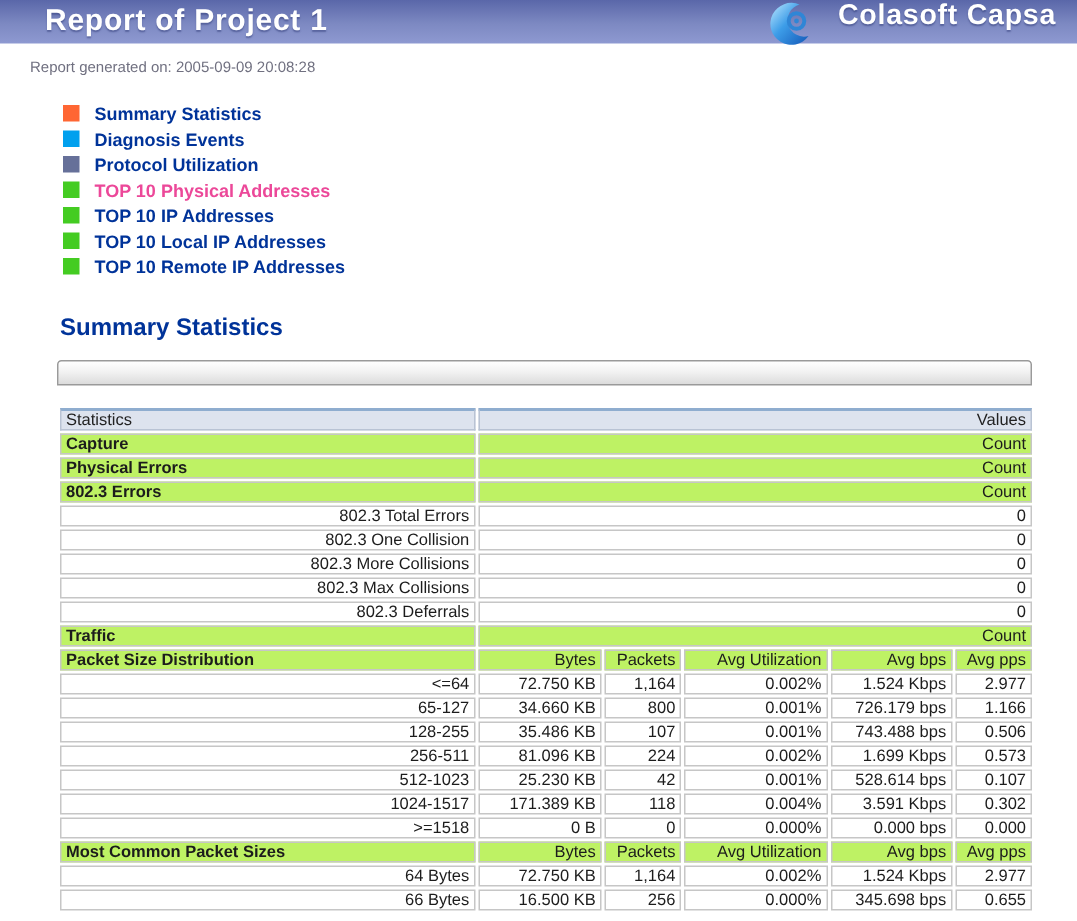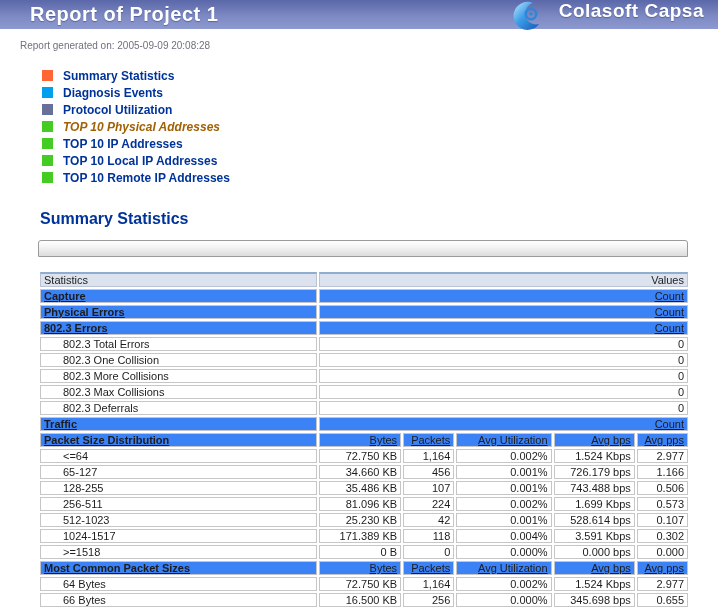--- a/index.html
+++ b/index.html
@@ -35,23 +35,23 @@
 
   
   .tbl-wrap { margin:2px 0 0 38px; width:652px; }
   table.summary { width:652px; table-layout:fixed; border-collapse:separate; border-spacing:2px;
                   font-size:11px; color:#1c1c1c;margin-top:13px; }
   table.summary td { height:12px; line-height:12px; padding:0 3px; overflow:hidden;
                      white-space:nowrap; border:1px solid #c6c6c6; background:#ffffff; }
   td.lbl { text-align:left; }
   td.val { text-align:right; }
   tr.row-head td { background:#dde3ee; border-color:#b9c3d4; border-top:2px solid #8fadcf; color:#222; }
-  tr.row-group2 td, tr.row-group6 td { background:#3b82f6;text-decoration:underline; }
+  tr.row-group2 td, tr.row-group6 td { background:#bef264; }
   tr.row-group2 td.lbl, tr.row-group6 td.lbl { font-weight:bold; }
-  tr.row-sub2 td.lbl, tr.row-data6 td.lbl { padding-left:22px; }
+  tr.row-sub2 td.lbl, tr.row-data6 td.lbl { padding-left:22px;text-align:right; }
 
   
   .logo-icon { width:34px; height:34px; display:block; }
 </style>
 </head>
 <body>
 
 <div class="banner">
   <div class="banner-title">Report of Project 1</div>
   <div class="brand">
@@ -81,21 +81,21 @@
     <div class="toc-item">
       <span class="toc-bullet" style="background: rgb(0, 160, 238);"></span>
       <span class="toc-label" style="color: rgb(0, 51, 153);">Diagnosis Events</span>
     </div>
     <div class="toc-item">
       <span class="toc-bullet" style="background: rgb(102, 112, 153);"></span>
       <span class="toc-label" style="color: rgb(0, 51, 153);">Protocol Utilization</span>
     </div>
     <div class="toc-item">
       <span class="toc-bullet" style="background: rgb(68, 204, 34);"></span>
-      <span class="toc-label" style="color: #a16207; font-style: italic;">TOP 10 Physical Addresses</span>
+      <span class="toc-label" style="color: #ec4899;">TOP 10 Physical Addresses</span>
     </div>
     <div class="toc-item">
       <span class="toc-bullet" style="background: rgb(68, 204, 34);"></span>
       <span class="toc-label" style="color: rgb(0, 51, 153);">TOP 10 IP Addresses</span>
     </div>
     <div class="toc-item">
       <span class="toc-bullet" style="background: rgb(68, 204, 34);"></span>
       <span class="toc-label" style="color: rgb(0, 51, 153);">TOP 10 Local IP Addresses</span>
     </div>
     <div class="toc-item">
@@ -171,21 +171,21 @@
           <td class="lbl">&lt;=64</td>
           <td class="val">72.750 KB</td>
           <td class="val">1,164</td>
           <td class="val">0.002%</td>
           <td class="val">1.524 Kbps</td>
           <td class="val">2.977</td>
         </tr>
         <tr class="row-data6">
           <td class="lbl">65-127</td>
           <td class="val">34.660 KB</td>
-          <td class="val">456</td>
+          <td class="val">800</td>
           <td class="val">0.001%</td>
           <td class="val">726.179 bps</td>
           <td class="val">1.166</td>
         </tr>
         <tr class="row-data6">
           <td class="lbl">128-255</td>
           <td class="val">35.486 KB</td>
           <td class="val">107</td>
           <td class="val">0.001%</td>
           <td class="val">743.488 bps</td>

